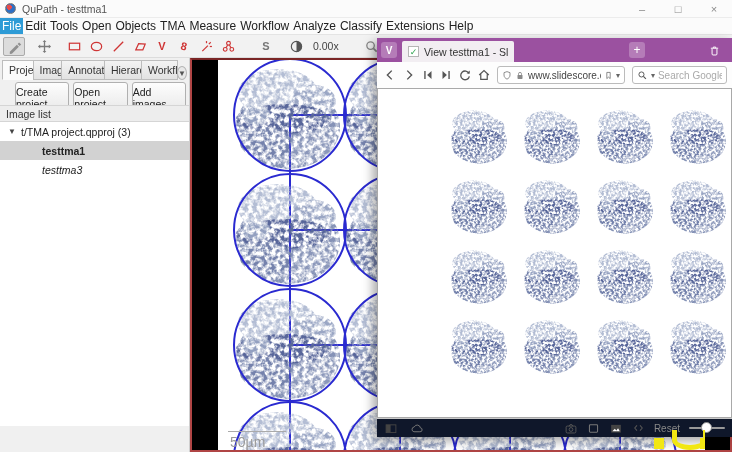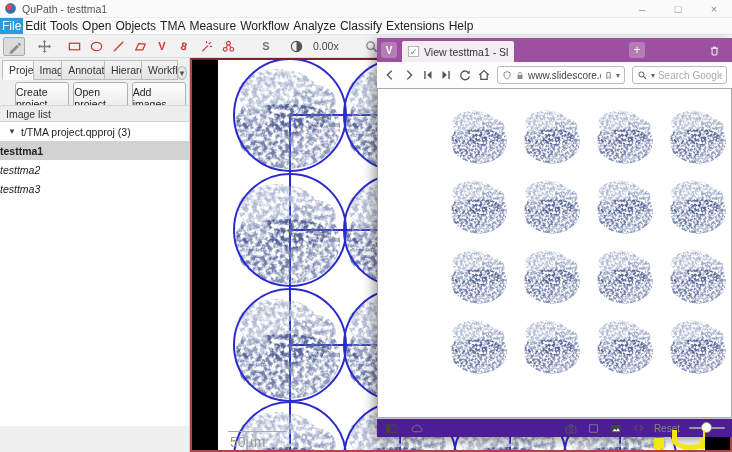--- a/index.html
+++ b/index.html
@@ -38,21 +38,21 @@
   .ptab{height:20px;padding:0 6px;display:flex;align-items:center;font-size:10.5px;border:1px solid #bdbdbd;background:linear-gradient(#f3f3f3,#e2e2e2);margin-right:-1px;white-space:nowrap;overflow:hidden;color:#333;}
   .ptab.active{background:#fbfbfb;border-bottom-color:#fbfbfb;}
   .ptab.clip{max-width:38px;}
   .ptab-overflow{margin-left:auto;width:14px;height:14px;border-radius:50%;border:1px solid #b5b5b5;background:#e8e8e8;display:flex;align-items:center;justify-content:center;font-size:8px;color:#555;}
   .pbtns{position:absolute;left:3px;right:3px;top:24px;height:31px;display:flex;gap:4px;padding-left:12px;}
   .pbtn{flex:1;border:1px solid #b0b0b0;border-radius:3px;background:linear-gradient(#fdfdfd,#e8e8e8);font-size:10.5px;color:#222;display:flex;align-items:center;justify-content:center;}
   .plisthead{position:absolute;left:0;right:0;top:47px;height:17px;background:#ededed;border-top:1px solid #d5d5d5;border-bottom:1px solid #d5d5d5;line-height:16px;padding-left:6px;font-size:10.5px;color:#333;}
   .ptree{position:absolute;left:0;right:0;top:64px;bottom:26px;background:#fff;overflow:hidden;}
   .trow{height:19px;display:flex;align-items:center;font-size:10.5px;color:#222;}
   .trow .arrow{width:9px;margin:0 4px 0 8px;font-size:8px;color:#444;}
-  .trow.child{}
+  .trow.child{padding-left:42px;}
   .trow.selected{background:var(--sel-grey);font-weight:bold;}
   .trow.italic{font-style:italic;}
   .psearch{position:absolute;left:4px;right:5px;bottom:4px;height:19px;border:1px solid #bdbdbd;background:#fff;font-size:10.5px;padding:0 5px;color:#333;}
   .psearch::placeholder{color:#9a9a9a;}
 
   
   .viewer{position:absolute;left:190px;top:58px;right:0;bottom:0;background:#000;border:2px solid var(--viewer-red);border-top-color:#7a2525;overflow:hidden;}
   .slide{position:absolute;left:26px;top:0;width:487px;height:100%;background:#fff;overflow:hidden;}
   .gridline{position:absolute;background:var(--overlay-blue);}
   .vring{position:absolute;width:114px;height:114px;border:2px solid var(--overlay-blue);border-radius:50%;}
@@ -77,21 +77,21 @@
   .nbtn{width:19px;height:19px;display:flex;align-items:center;justify-content:center;}
   .addrfield{width:128px;height:18px;border:1px solid #bbb;border-radius:3px;background:#fff;display:flex;align-items:center;gap:3px;padding:0 4px;margin-left:3px;}
   .addrtext{font-size:10px;color:#444;white-space:nowrap;overflow:hidden;flex:1;}
   .searchfield{width:100px;height:18px;border:1px solid #bbb;border-radius:3px;background:#fff;display:flex;align-items:center;gap:3px;padding:0 4px;margin-left:5px;}
   .searchfield input{border:none;outline:none;width:64px;font-size:10px;color:#444;background:transparent;}
   .searchfield input::placeholder{color:#aaa;}
   .caret{font-size:8px;color:#666;}
   .bcontent{position:absolute;left:0;top:50px;right:0;bottom:19px;background:#fff;border:1px solid #a9a9a9;overflow:hidden;}
   .coregrid{position:absolute;left:68px;top:14px;display:grid;grid-template-columns:repeat(4,73px);grid-auto-rows:70px;}
   .coregrid svg{width:64px;height:64px;}
-  .statusbar{position:absolute;left:0;bottom:0;right:0;height:19px;background:#4c1d95;border-top:1px solid #c9c9c9;display:flex;align-items:center;padding:0 7px;}
+  .statusbar{position:absolute;left:0;bottom:0;right:0;height:19px;background:#0f172a;border-top:1px solid #c9c9c9;display:flex;align-items:center;padding:0 7px;}
   .sgroupL{display:flex;align-items:center;gap:11px;}
   .sgroupR{margin-left:auto;display:flex;align-items:center;gap:9px;}
   .sreset{font-size:10px;color:#888;}
   .slider{position:relative;width:36px;height:2px;background:#999;border-radius:1px;}
   .knob{position:absolute;left:12px;top:-5px;width:11px;height:11px;border-radius:50%;background:#fff;border:1px solid #8a8a8a;}
 </style>
 </head>
 <body>
 
 <svg width="0" height="0" style="position:absolute" aria-hidden="true">
@@ -243,21 +243,20 @@
       <div class="pbtn">Open project</div>
       <div class="pbtn">Add images</div>
     </div>
     <div class="plisthead">Image list</div>
     <div class="ptree">
       <div class="trow">
         <span class="arrow">▼</span>
         <span>t/TMA project.qpproj (3)</span>
       </div>
       <div class="trow child selected">testtma1</div>
-      <div class="trow child italic">testtma2</div>
       <div class="trow child italic">testtma3</div>
     </div>
   </div>
 
   <div class="viewer">
     <div class="slide">
 
     <div class="gridline" style="left: 71px; top: 55px; width: 2px; height: 343px;"></div>
         <div class="gridline" style="left: 181px; top: 55px; width: 2px; height: 343px;"></div>
         <div class="gridline" style="left: 291px; top: 55px; width: 2px; height: 343px;"></div>

